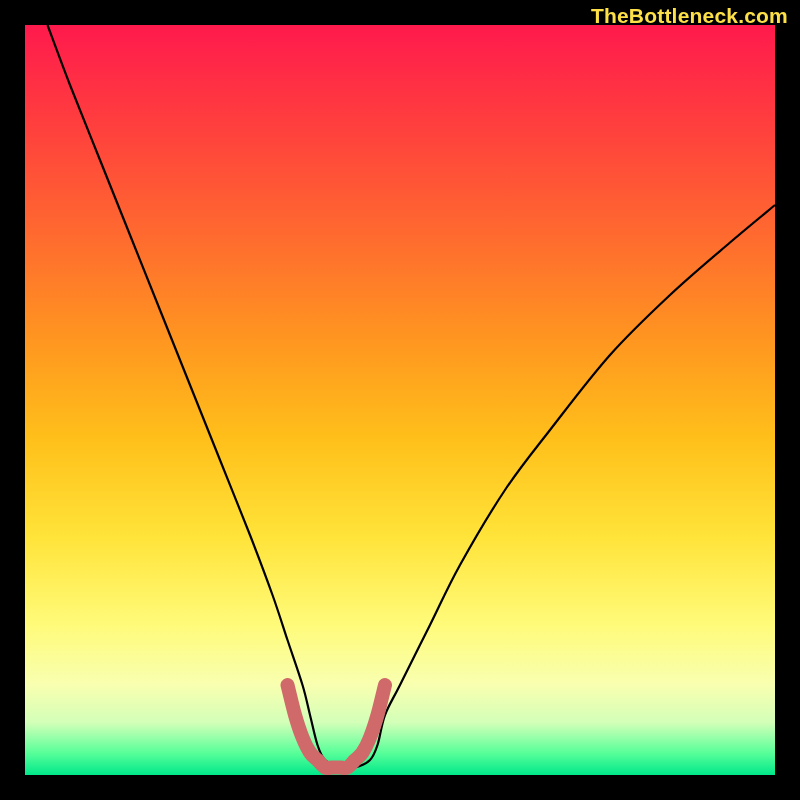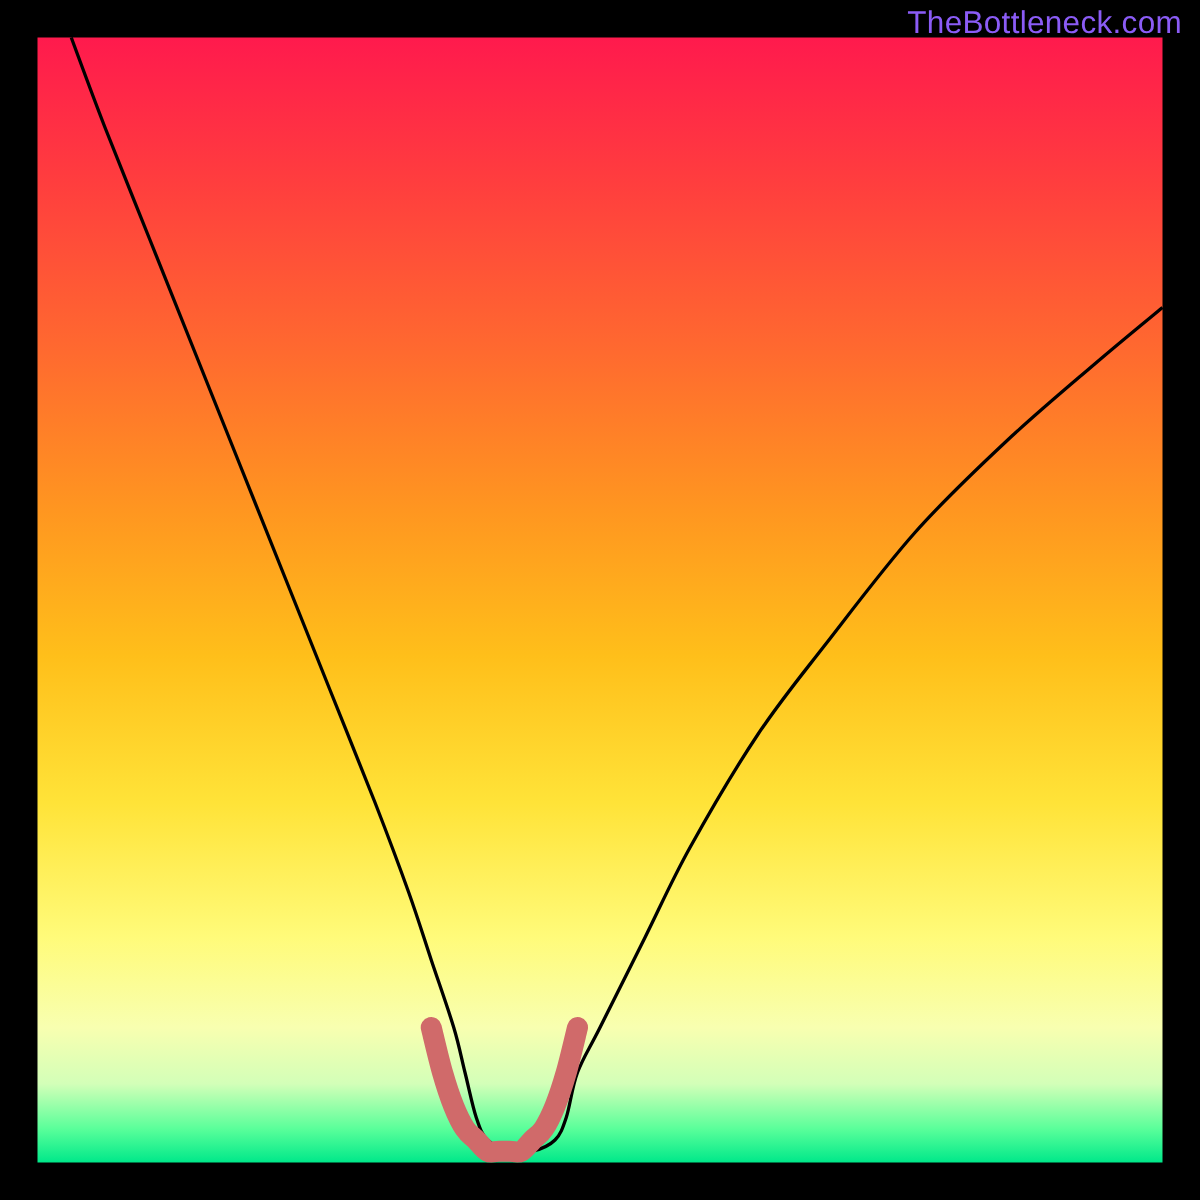--- a/index.html
+++ b/index.html
@@ -36,23 +36,23 @@
       #f8ffb0 88%,
       #d3ffb8 93%,
       #5aff9a 97%,
       #00e88a 100%
     );
   }
   .watermark {
     position: absolute;
     top: 4px;
     right: 12px;
-    color: #8b5cf6;
+    color: #fde047;
     font-size: 21px;
-    font-weight: 400;
+    font-weight: 700;
     letter-spacing: 0.2px;
     z-index: 10;
   }
   svg.curve {
     position: absolute;
     top: 0;
     left: 0;
     width: 750px;
     height: 750px;
     overflow: visible;

